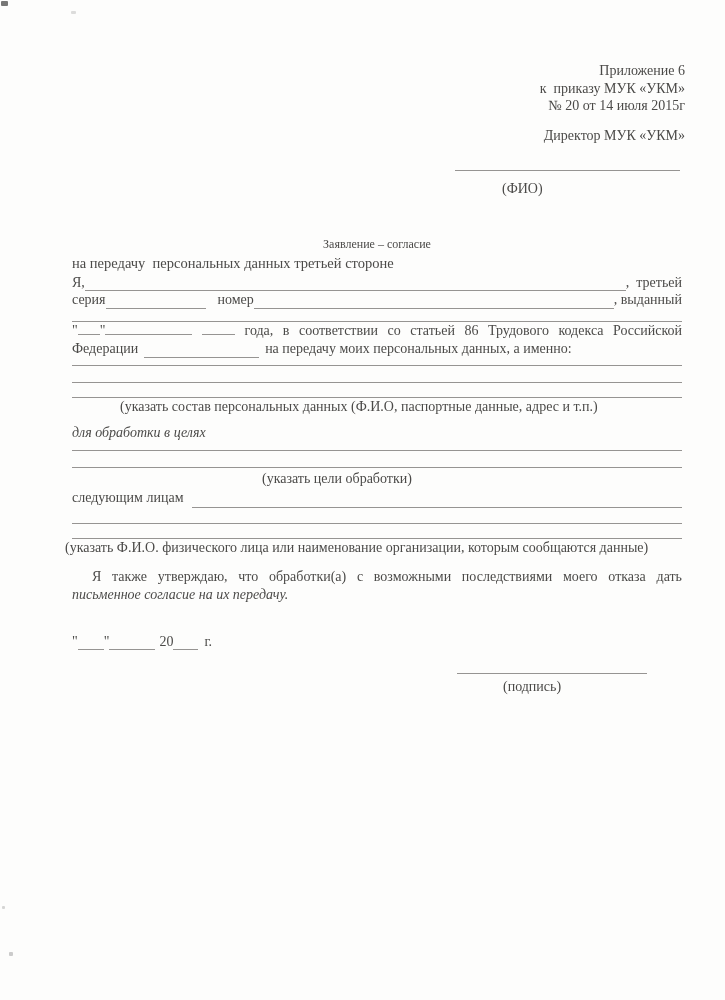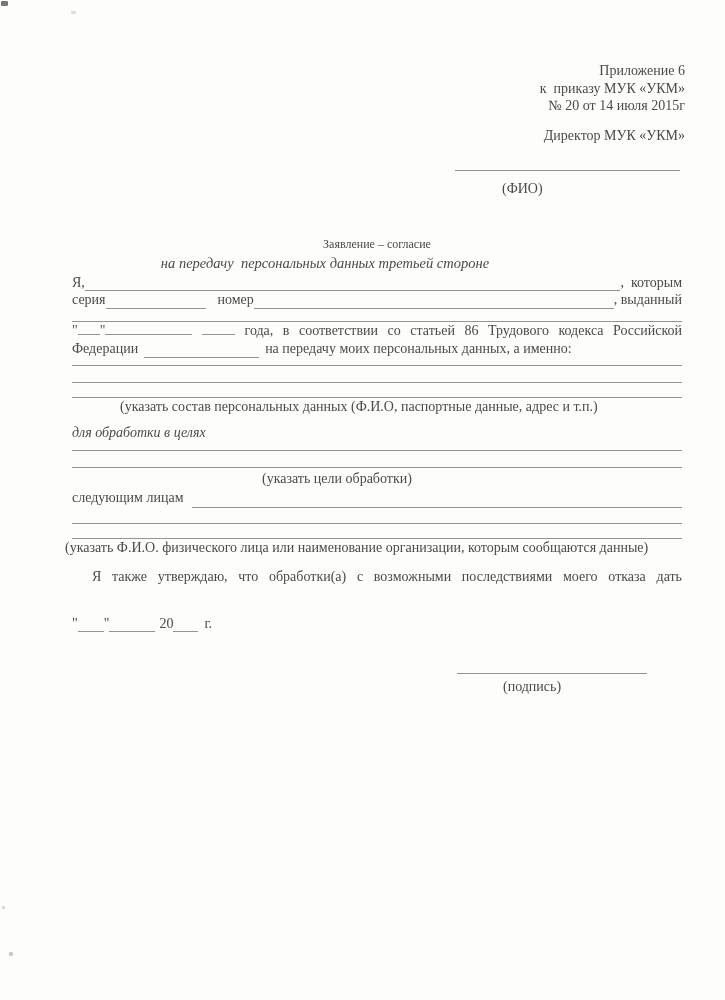--- a/index.html
+++ b/index.html
@@ -19,21 +19,21 @@
 
   
   .hdr { position:absolute; top:62px; right:40px; text-align:right; line-height:17.5px; }
   .director { position:absolute; top:127px; right:40px; text-align:center; line-height:17px; }
   .rule { border-top:1px solid var(--line,#969492); height:0; }
   .fio-rule { position:absolute; top:170px; left:455px; width:225px; }
   .fio-cap  { position:absolute; top:180px; left:502px; line-height:17px; }
 
   
   .title    { position:absolute; top:237px; left:72px; width:610px; text-align:center; font-size:12px; }
-  .subtitle { position:absolute; top:255px; left:64px; width:610px; padding-right:88px; text-align:center; font-size:14.5px;font-style:italic; }
+  .subtitle { position:absolute; top:255px; left:72px; width:610px; padding-right:88px; text-align:left; font-size:14.5px; }
 
   
   .body { position:absolute; top:274px; left:72px; width:610px; }
 
   .row { display:flex; align-items:flex-end; }
   .rowA { height:17px; line-height:17px; }
   .rowB { height:18px; line-height:18px; }
   .rowE { height:18px; line-height:18px; }
   .rowG { height:20px; line-height:20px; }
   .rowDate { height:17px; line-height:17px; }
@@ -95,21 +95,21 @@
   <div class="fio-cap">(ФИО)</div>
 
   <div class="title">Заявление – согласие</div>
   <div class="subtitle pre">на передачу  персональных данных третьей стороне</div>
 
   <div class="body">
 
     <div class="row rowA">
       <span>Я,</span>
       <span class="fill grow"></span>
-      <span class="pre">,  которым</span>
+      <span class="pre">,  третьей</span>
     </div>
 
     <div class="row rowB">
       <span>серия</span>
       <span class="fill w100"></span>
       <span class="sp12"></span>
       <span>номер</span>
       <span class="fill grow"></span>
       <span>, выданный</span>
     </div>
@@ -142,20 +142,21 @@
       <span>следующим лицам</span>
       <span class="fill grow ml8"></span>
     </div>
 
     <div class="blank h16"></div>
     <div class="blank h15"></div>
 
     <div class="cap neg">(указать Ф.И.О. физического лица или наименование организации, которым сообщаются данные)</div>
 
     <div class="jrow indent mt12">Я также утверждаю, что обработки(а) с возможными последствиями моего отказа дать</div>
+    <div class="label lbl18">письменное согласие на их передачу.</div>
 
     <div class="row rowDate mt29">
       <span>"</span>
         <span class="fill w26"></span>
         <span>"</span>
         <span class="fill w46"></span>
         <span class="sp4"></span>
         <span>20</span>
         <span class="fill w25"></span>
         <span class="sp6"></span>

